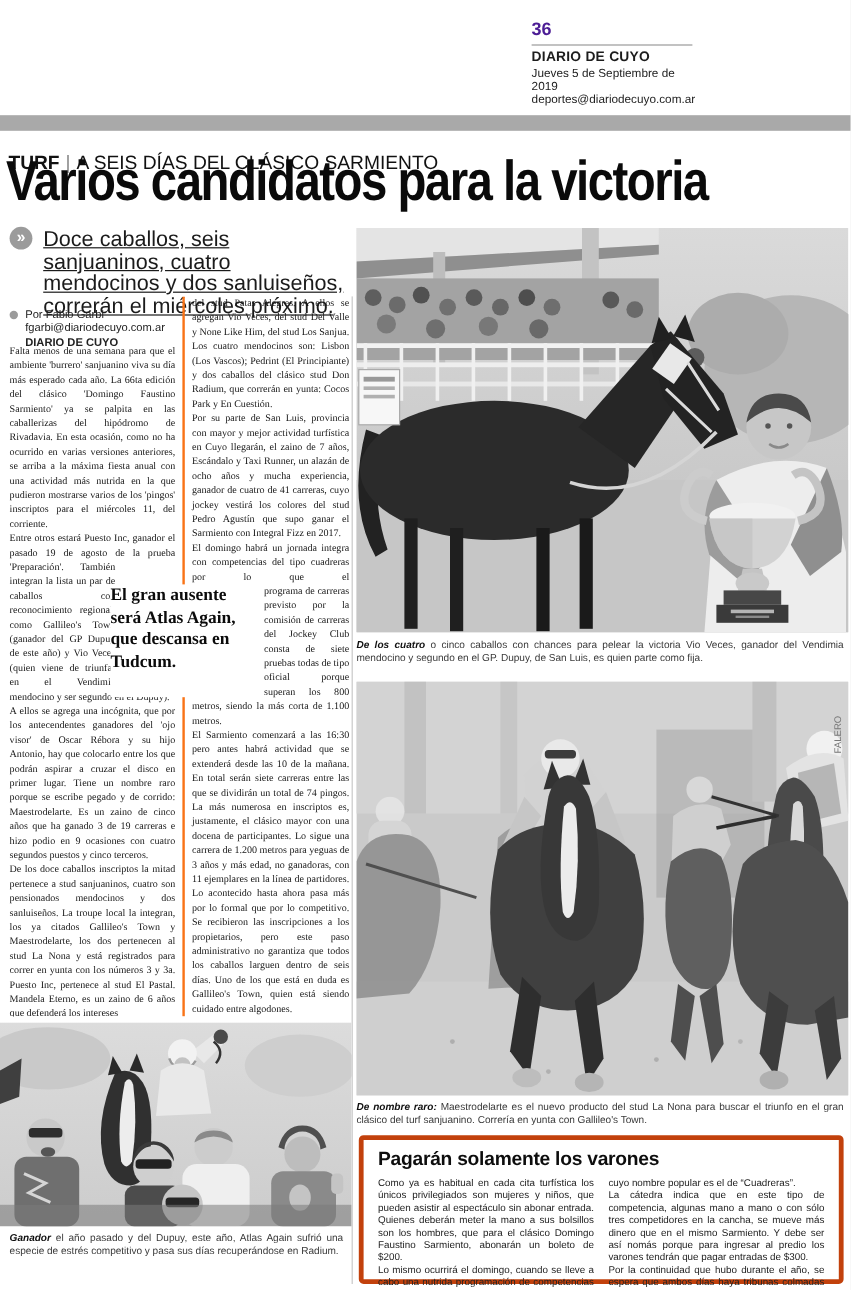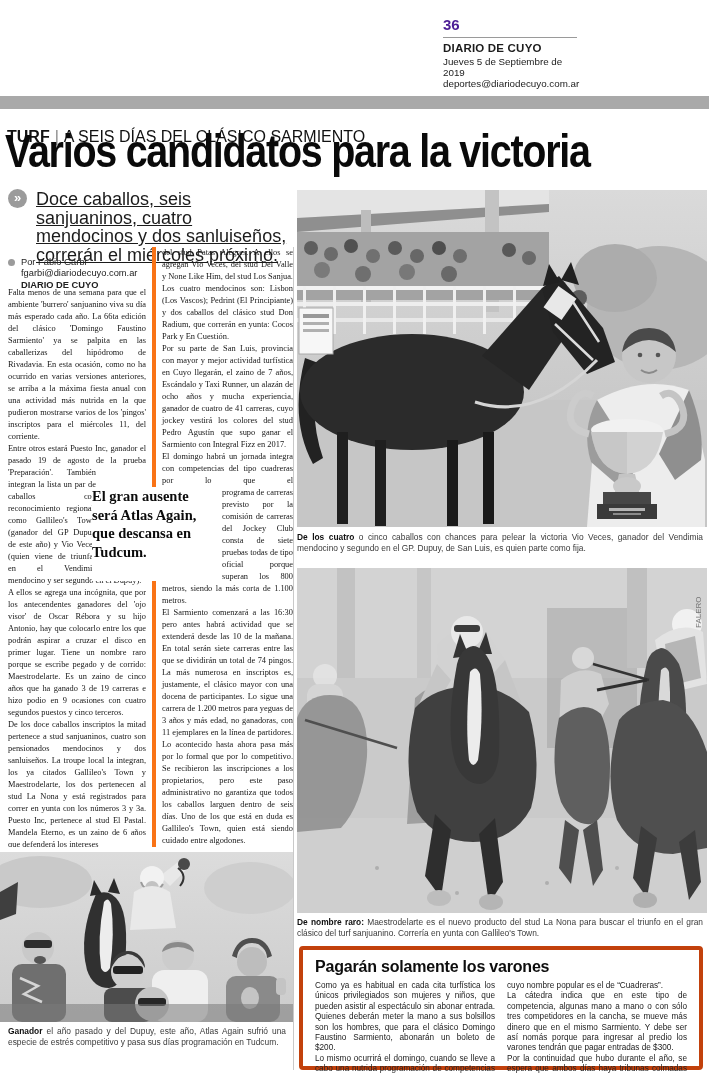--- a/index.html
+++ b/index.html
@@ -39,40 +39,40 @@
   .byline{position:absolute;left:8px;top:257px;width:170px;font-size:9.3px;line-height:11.3px;color:#222;}
   .by-dot{position:absolute;left:0;top:2px;width:7px;height:7px;border-radius:50%;background:#9b9b9b;}
   .by-inner{margin-left:13px;}
   .by-org{font-weight:bold;}
 
   
   .columns{position:absolute;left:8px;top:247px;width:286px;height:600px;display:flex;overflow:hidden;}
   .col{font-family:"Liberation Serif",serif;font-size:8.4px;line-height:12px;
        text-align:justify;color:#161616;}
   .col p{margin:0;}
-  .col1{width:138px;padding-right:6px;border-right:4px solid #f97316;padding-top:40px;box-sizing:content-box;}
+  .col1{width:138px;padding-right:6px;border-right:2px solid #f97316;padding-top:40px;box-sizing:content-box;}
   .col2{width:131px;padding-left:6px;}
   .spacer{display:block;}
   .sp-r{float:right;width:46px;height:100px;margin-left:4px;}
   .sp-l{float:left;width:56px;height:92px;margin-right:4px;}
   .pullquote{position:absolute;left:84px;top:240px;width:122px;min-height:94px;background:#fff;
              font-family:"Liberation Serif",serif;font-weight:bold;font-size:14.5px;line-height:18.5px;
              color:#0b0b0b;}
 
   .vrule{position:absolute;left:293px;top:247px;width:1px;height:823px;background:#c9c9c9;}
 
   
   figure{margin:0;padding:0;position:absolute;}
   .photo1{left:297px;top:190px;width:410px;height:337px;}
   .photo2{left:297px;top:568px;width:410px;height:345px;}
   .photo3{left:0;top:852px;width:293px;height:170px;}
   figure svg{display:block;width:100%;height:100%;}
 
   .caption{position:absolute;margin:0;font-size:8.4px;line-height:11px;color:#3a3a3a;text-align:justify;}
-  .cap-lead{font-weight:bold;color:#101010;}
+  .cap-lead{font-weight:bold;color:#101010;font-style:italic;}
   .cap1{left:297px;top:532px;width:406px;}
   .cap2{left:297px;top:917px;width:406px;}
   .cap3{left:8px;top:1026px;width:278px;}
 
   
   .box{position:absolute;left:299px;top:946px;width:404px;height:124px;border:4px solid #c2410c;
        border-radius:4px;box-sizing:border-box;padding:8px 12px;background:#fff;}
   .box h2{margin:0 0 5px 0;font-size:16px;font-weight:bold;letter-spacing:-.2px;color:#0d0d0d;}
   .box-cols{display:flex;gap:12px;}
   .box-col{flex:1;font-size:8.2px;line-height:10.4px;text-align:justify;color:#222;}
@@ -316,21 +316,21 @@
       <circle cx="152" cy="152" r="17" fill="#c6c6c6"></circle>
       <rect x="138" y="146" width="28" height="8" rx="3" fill="#262626"></rect>
       <circle cx="252" cy="110" r="15" fill="#bdbdbd"></circle>
       <path d="M237,106 a15,15 0 0 1 30,0 l5,-2 q-5,-18 -20,-18 q-15,0 -20,18 z" fill="#4f4f4f"></path>
       <rect x="226" y="124" width="54" height="46" rx="10" fill="#8a8a8a"></rect>
       <rect x="276" y="126" width="10" height="17" rx="4" fill="#c4c4c4"></rect>
       <ellipse cx="250" cy="146" rx="9" ry="11" fill="#dddddd" opacity="0.7"></ellipse>
       <rect y="152" width="293" height="18" fill="#7a7a7a" opacity="0.55"></rect>
     </svg>
   </figure>
-  <p class="caption cap3"><span class="cap-lead">Ganador</span><span> el año pasado y del Dupuy, este año, Atlas Again sufrió una especie de estrés competitivo y pasa sus días programación en Tudcum.</span></p>
+  <p class="caption cap3"><span class="cap-lead">Ganador</span><span> el año pasado y del Dupuy, este año, Atlas Again sufrió una especie de estrés competitivo y pasa sus días recuperándose en Radium.</span></p>
 
   <section class="box">
     <h2>Pagarán solamente los varones</h2>
     <div class="box-cols">
       <div class="box-col">
         <p>Como ya es habitual en cada cita turfística los únicos privilegiados son mujeres y niños, que pueden asistir al espectáculo sin abonar entrada. Quienes deberán meter la mano a sus bolsillos son los hombres, que para el clásico Domingo Faustino Sarmiento, abonarán un boleto de $200.</p>
         <p>Lo mismo ocurrirá el domingo, cuando se lleve a cabo una nutrida programación de competencias que por las distancias que corren son consideradas no oficiales,</p>
       </div>
       <div class="box-col">
         <p>cuyo nombre popular es el de “Cuadreras”.</p>

